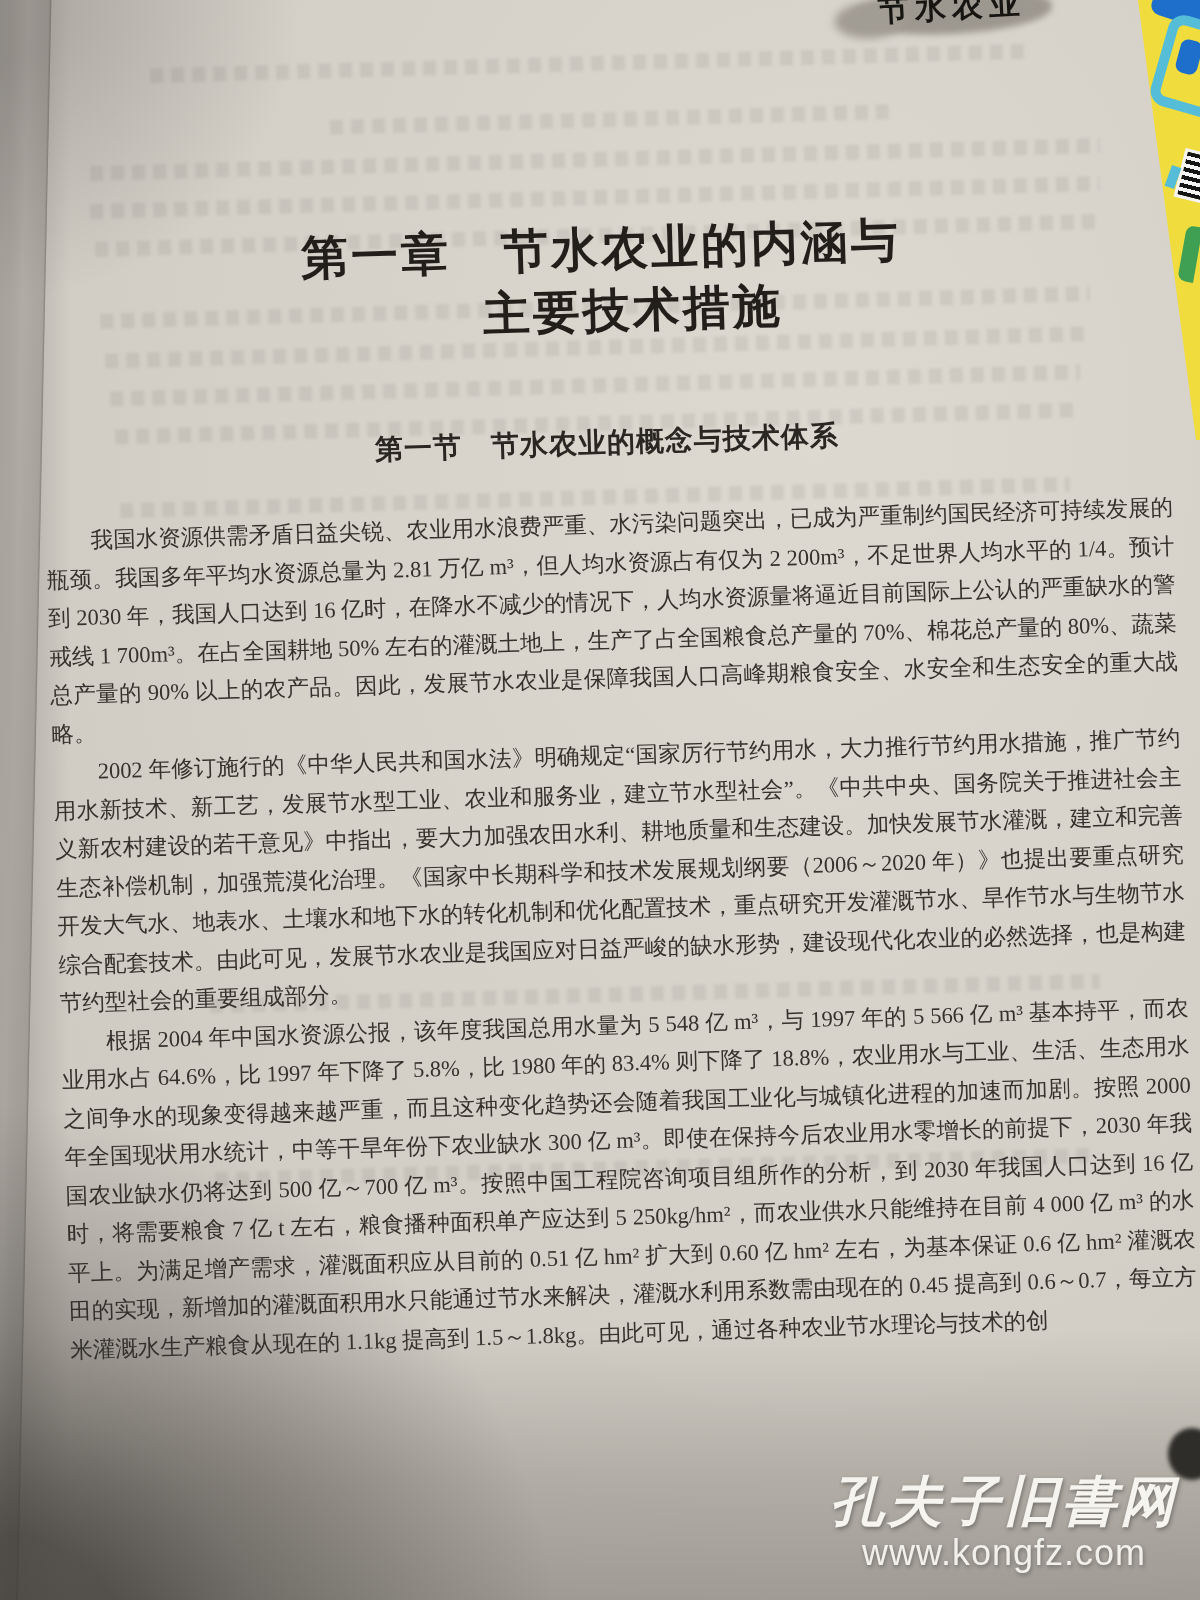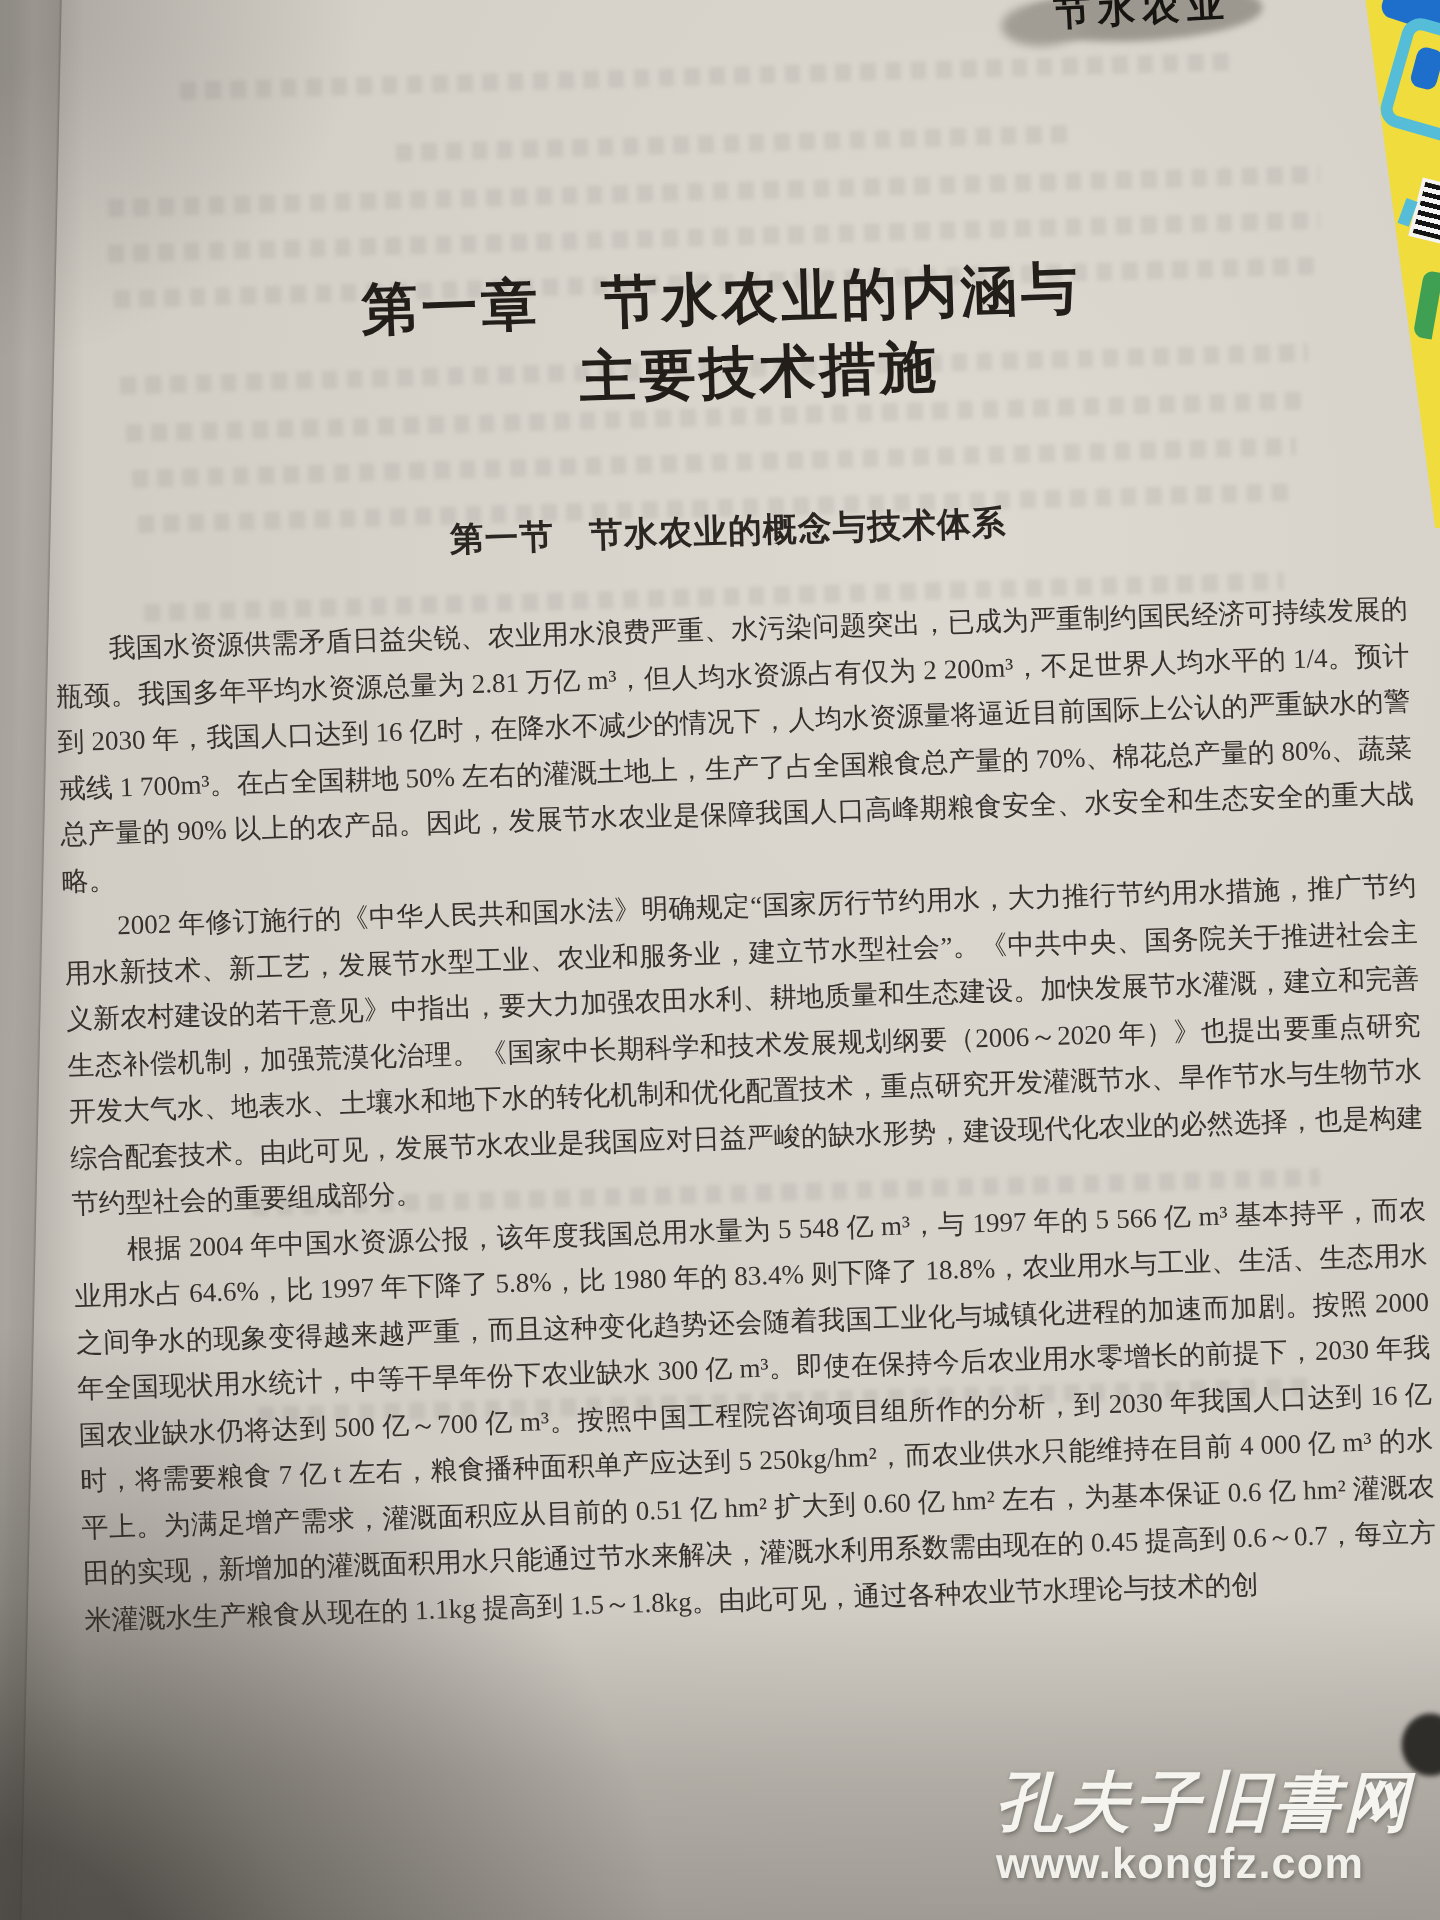--- a/index.html
+++ b/index.html
@@ -81,30 +81,30 @@
   .shade-corner{
     background:
       radial-gradient(circle at 0% 104%, rgba(38,35,31,.62) 0 130px, rgba(38,35,31,.38) 260px, rgba(38,35,31,0) 560px),
       radial-gradient(circle at 0% 0%, rgba(60,56,51,.22) 0 60px, rgba(60,56,51,0) 300px);
   }
   .shade-leftedge{
     background:linear-gradient(to right, rgba(70,66,61,.25) 0 10px, rgba(70,66,61,0) 70px);
   }
   
   .watermark{
-    position:absolute;right:22px;bottom:28px;text-align:left;color:#f6f4ef;
+    position:absolute;right:22px;bottom:28px;text-align:center;color:#f6f4ef;
     text-shadow:1px 2px 4px rgba(40,38,35,.45);line-height:1.05;
   }
   .watermark .cn{
     font-size:54px;letter-spacing:4px;font-weight:700;
     font-family:"Liberation Serif","DejaVu Serif",serif;font-style:italic;
   }
   .watermark .url{
     font-size:36px;font-family:"Liberation Sans","DejaVu Sans",sans-serif;
-    font-weight:700;letter-spacing:1px;margin-top:4px;opacity:.96;
+    font-weight:400;letter-spacing:1px;margin-top:4px;opacity:.96;
   }
   .dark-blob{
     position:absolute;right:-16px;top:1428px;width:48px;height:52px;border-radius:50%;
     background:#2f2d2a;filter:blur(2px);
   }
 </style>
 </head>
 <body>
 
 <div class="photo">

